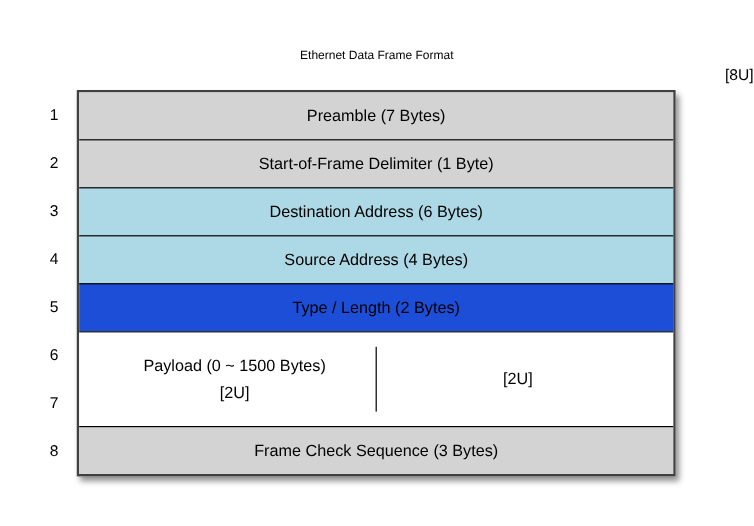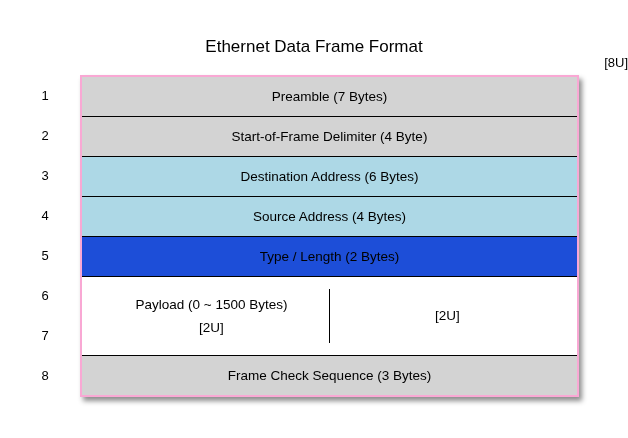--- a/index.html
+++ b/index.html
@@ -18,21 +18,21 @@
   }
   .title-block {
     position: absolute;
     top: 39px;
     left: 0;
     width: 628px;
     text-align: center;
     line-height: 16px;
   }
   .title-line1 {
-    font-size: 17px;
+    font-size: 10px;
     font-weight: 500;
   }
   .title-line2 {
     font-size: 13px;
     font-weight: 500;
     text-align: right;
   }
   .row-labels {
     position: absolute;
     left: 34px;
@@ -49,24 +49,23 @@
     justify-content: center;
     font-size: 13px;
   }
   .frame-table {
     position: absolute;
     left: 64px;
     top: 75px;
     width: 499px;
     height: 322px;
     box-sizing: border-box;
-    border: 2px solid #f9a8d4;
+    border: 2px solid #404040;
     box-shadow: 3px 4px 5px rgba(0, 0, 0, 0.45);
     background: #ffffff;
-    margin-left: 16px;
   }
   .frow {
     box-sizing: border-box;
     height: 40px;
     border-top: 1px solid #000000;
     display: flex;
     align-items: center;
     justify-content: center;
     font-size: 13.5px;
   }
@@ -118,21 +117,21 @@
     <div class="row-label">6</div>
     <div class="row-label">7</div>
     <div class="row-label">8</div>
   </div>
 
   <div class="frame-table">
     <div class="frow bg-gray">
       <span class="cell-line">Preamble (7 Bytes)</span>
     </div>
     <div class="frow bg-gray">
-      <span class="cell-line">Start-of-Frame Delimiter (4 Byte)</span>
+      <span class="cell-line">Start-of-Frame Delimiter (1 Byte)</span>
     </div>
     <div class="frow bg-blue">
       <span class="cell-line">Destination Address (6 Bytes)</span>
     </div>
     <div class="frow bg-blue">
       <span class="cell-line">Source Address (4 Bytes)</span>
     </div>
     <div class="frow bg-yellow">
       <span class="cell-line">Type / Length (2 Bytes)</span>
     </div>

